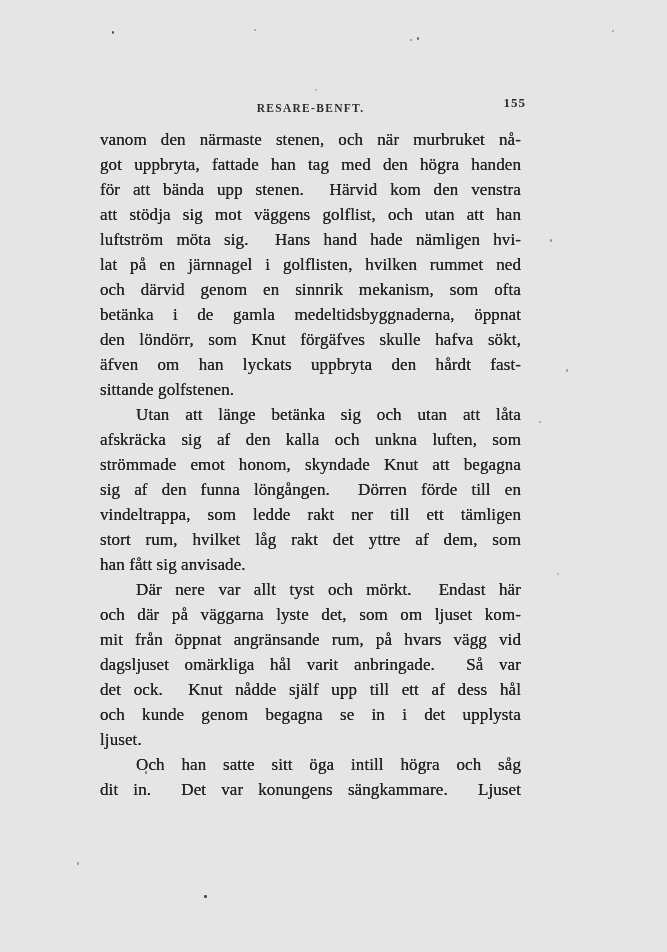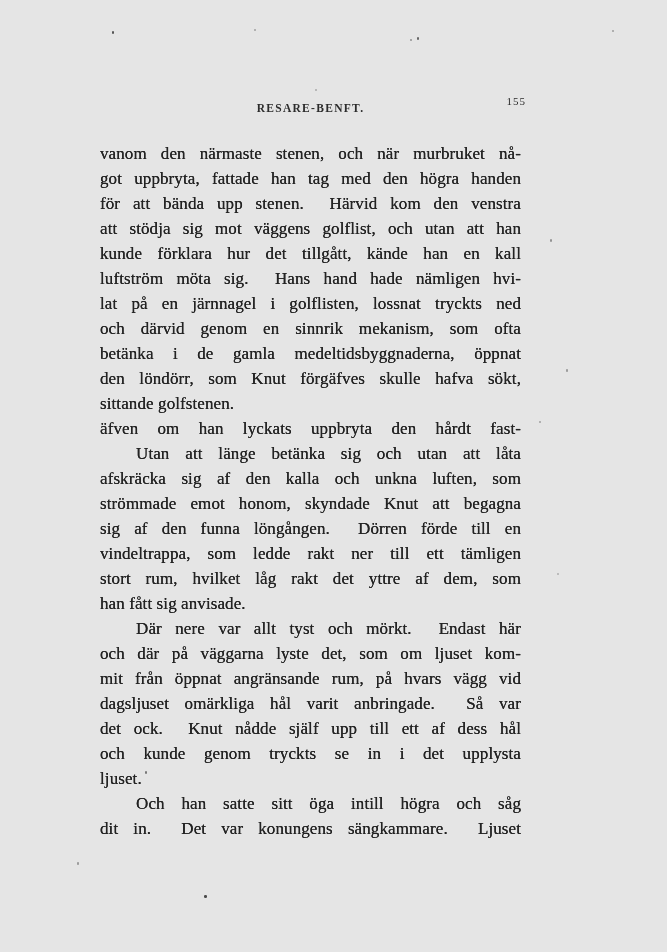--- a/index.html
+++ b/index.html
@@ -27,27 +27,27 @@
   }
   .running-title {
     font-size:11.5px;
     font-weight:bold;
     letter-spacing:1.3px;
     color:#2c2c2c;
   }
   .pagenum {
     position:absolute;
     right:-5px; top:-3px;
-    font-size:11px;
-    font-weight:normal;
+    font-size:13px;
+    font-weight:bold;
     letter-spacing:1px;
     color:#2c2c2c;
   }
   .textblock {
-    margin-top:28px;
+    margin-top:14px;
   }
   .line {
     height:25px;
     line-height:25px;
     font-size:17px;
     text-align:justify;
     text-align-last:justify;
     text-shadow:0 0 0.4px currentColor;
     letter-spacing:0.1px;
   }
@@ -68,41 +68,40 @@
     <div class="pagehead">
       <span class="running-title">RESARE-BENFT.</span>
       <span class="pagenum">155</span>
     </div>
 
     <div class="textblock">
       <div class="line">vanom den närmaste stenen, och när murbruket nå-</div>
       <div class="line">got uppbryta, fattade han tag med den högra handen</div>
       <div class="line">för att bända upp stenen.&nbsp; Härvid kom den venstra</div>
       <div class="line">att stödja sig mot väggens golflist, och utan att han</div>
-      <div class="line">kunde förklara hur det tillgått, kände han en kall</div>
       <div class="line">luftström möta sig.&nbsp; Hans hand hade nämligen hvi-</div>
-      <div class="line">lat på en järnnagel i golflisten, lossnat tryckts ned</div>
+      <div class="line">lat på en järnnagel i golflisten, hvilken rummet ned</div>
       <div class="line">och därvid genom en sinnrik mekanism, som ofta</div>
       <div class="line">betänka i de gamla medeltidsbyggnaderna, öppnat</div>
       <div class="line">den löndörr, som Knut förgäfves skulle hafva sökt,</div>
+      <div class="line">äfven om han lyckats uppbryta den hårdt fast-</div>
       <div class="line pend">sittande golfstenen.</div>
-      <div class="line">äfven om han lyckats uppbryta den hårdt fast-</div>
       <div class="line ind">Utan att länge betänka sig och utan att låta</div>
       <div class="line">afskräcka sig af den kalla och unkna luften, som</div>
       <div class="line">strömmade emot honom, skyndade Knut att begagna</div>
       <div class="line">sig af den funna löngången.&nbsp; Dörren förde till en</div>
       <div class="line">vindeltrappa, som ledde rakt ner till ett tämligen</div>
       <div class="line">stort rum, hvilket låg rakt det yttre af dem, som</div>
       <div class="line pend">han fått sig anvisade.</div>
       <div class="line ind">Där nere var allt tyst och mörkt.&nbsp; Endast här</div>
       <div class="line">och där på väggarna lyste det, som om ljuset kom-</div>
       <div class="line">mit från öppnat angränsande rum, på hvars vägg vid</div>
       <div class="line">dagsljuset omärkliga hål varit anbringade.&nbsp; Så var</div>
       <div class="line">det ock.&nbsp; Knut nådde själf upp till ett af dess hål</div>
-      <div class="line">och kunde genom tryckts se in i det upplysta</div>
+      <div class="line">och kunde genom begagna se in i det upplysta</div>
       <div class="line pend">ljuset.</div>
       <div class="line ind">Och han satte sitt öga intill högra och såg</div>
       <div class="line">dit in.&nbsp; Det var konungens sängkammare.&nbsp; Ljuset</div>
     </div>
   </div>
 
   <div class="speck" style="left:112px; top:31px;  width:2px;   height:2.5px; opacity:.8;"></div>
   <div class="speck" style="left:254px; top:29px;  width:1.5px; height:2px;   opacity:.35;"></div>
   <div class="speck" style="left:417px; top:37px;  width:2px;   height:2.5px; opacity:.7;"></div>
   <div class="speck" style="left:410px; top:39px;  width:1.5px; height:1.5px; opacity:.4;"></div>

